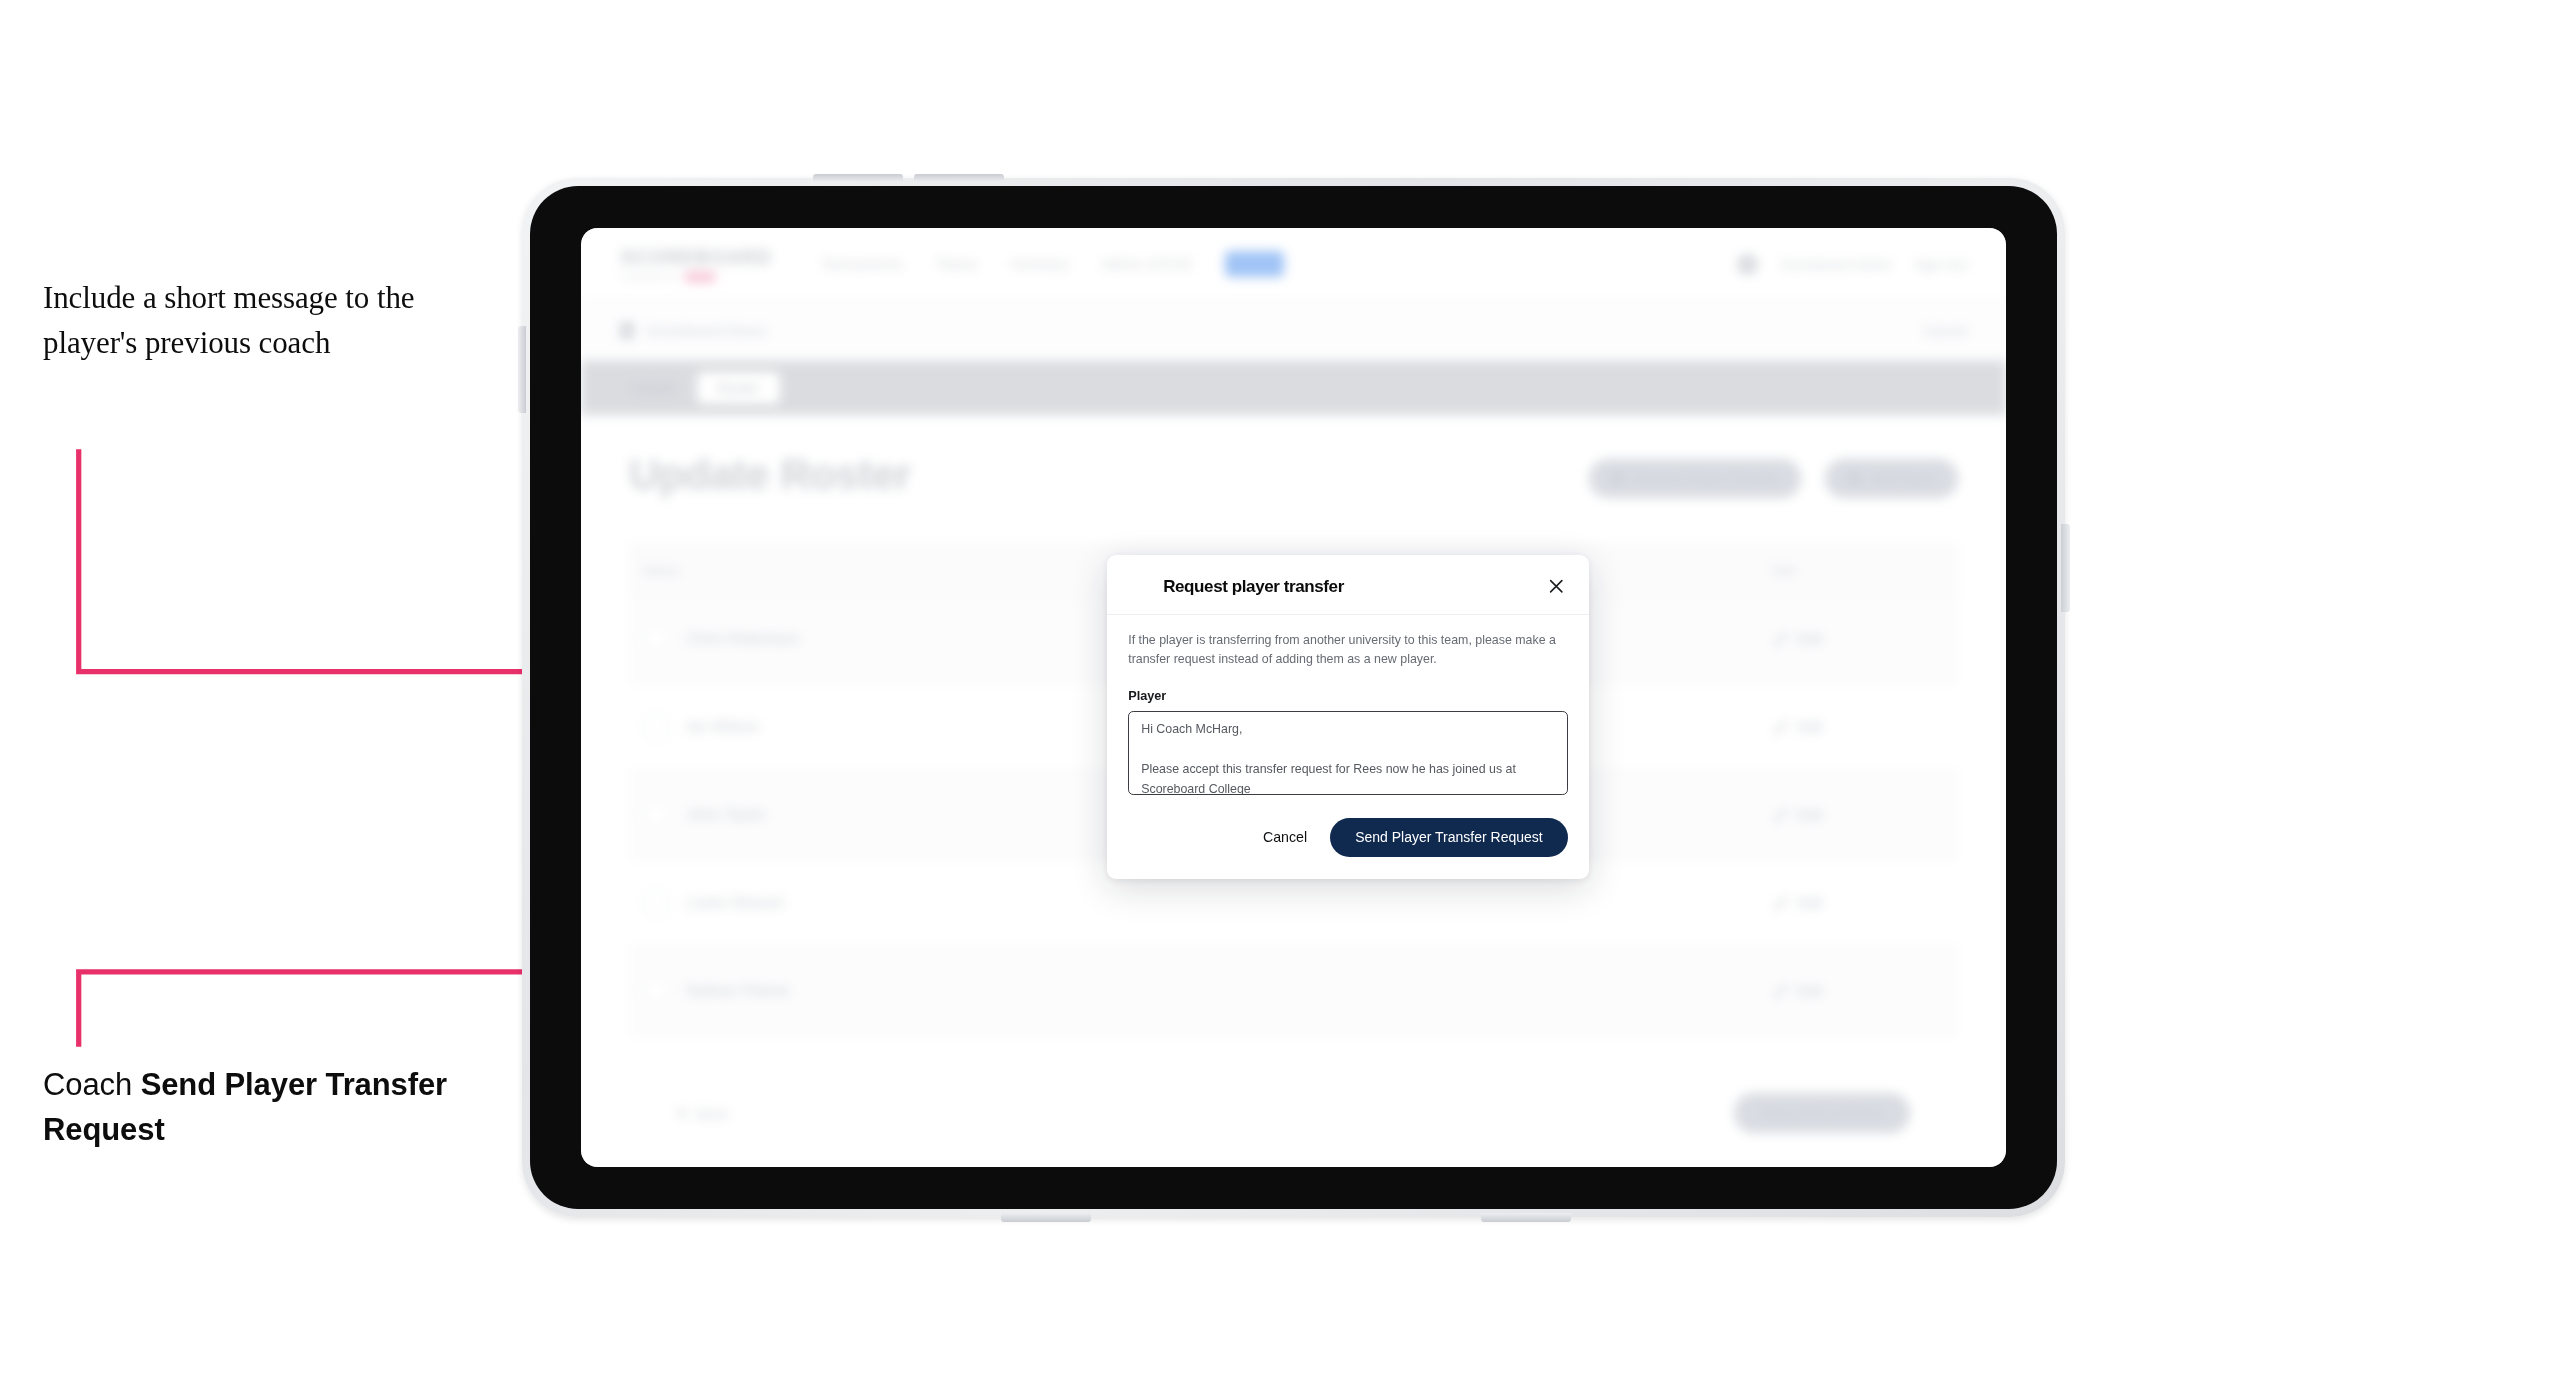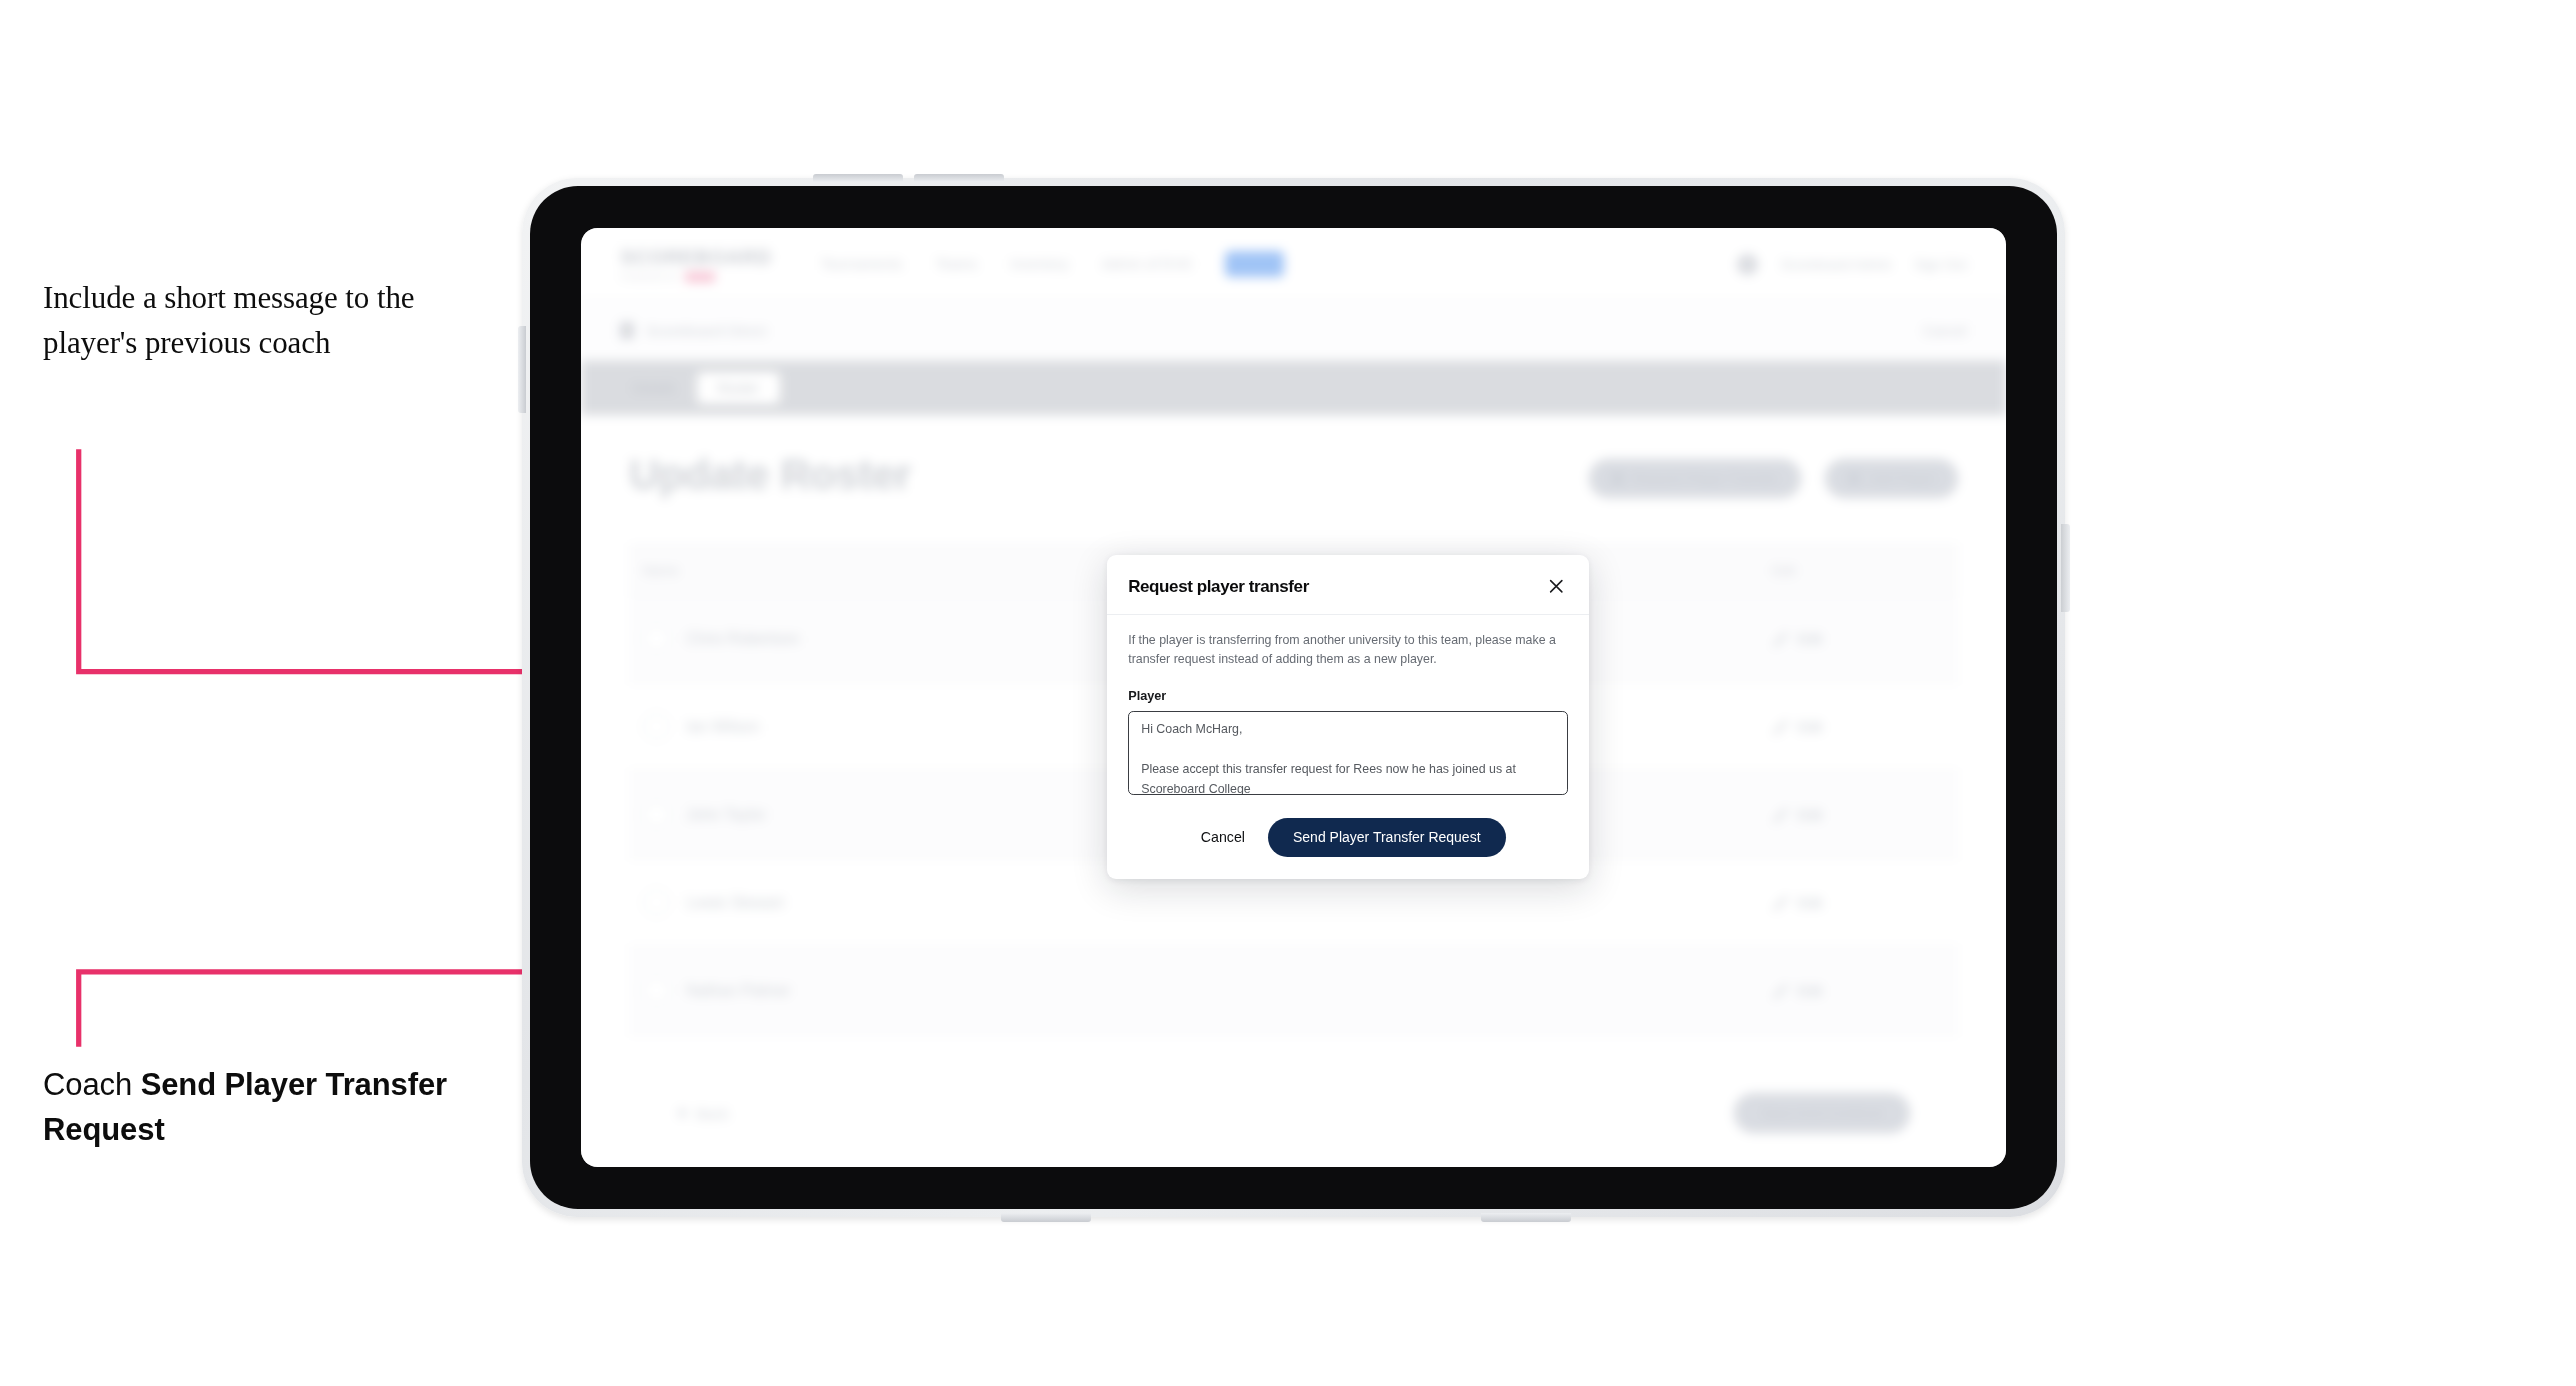--- a/index.html
+++ b/index.html
@@ -247,20 +247,21 @@
     overflow: hidden;
   }
   #modal-header {
     display: flex; align-items: center;
     padding: 19.5px 21px 15px 21px;
     border-bottom: 0.7px solid #eceef1;
   }
   #modal-title {
     font-size: 17px; font-weight: 700; color: #0b0b0c;
     letter-spacing: -0.4px;
+    margin-left: 35px;
   }
   #modal-close {
     margin-left: auto; width: 24px; height: 24px;
     display: flex; align-items: center; justify-content: center;
     cursor: pointer;
   }
   #modal-body { padding: 16.5px 21px 0 21px; }
   #modal-desc {
     font-size: 12.4px; line-height: 1.55; color: #666b73;
     margin-bottom: 19.5px;
@@ -290,21 +291,21 @@
     border-radius: 5.2px;
     padding: 6.7px 12px;
     font-family: "Liberation Sans", sans-serif;
     font-size: 12.4px;
     line-height: 1.62;
     color: #55595f;
     resize: none;
     overflow: hidden;
   }
   #modal-footer {
-    display: flex; align-items: center; justify-content: center;
+    display: flex; align-items: center; justify-content: flex-end;
     gap: 12px;
     padding: 19.5px 21px 22.5px 21px;
   }
   #cancel-button {
     background: none; border: none;
     font-family: "Liberation Sans", sans-serif;
     font-size: 14.2px; color: #0e0f11;
     cursor: pointer; padding: 7.5px 10.5px;
   }
   #send-button {

